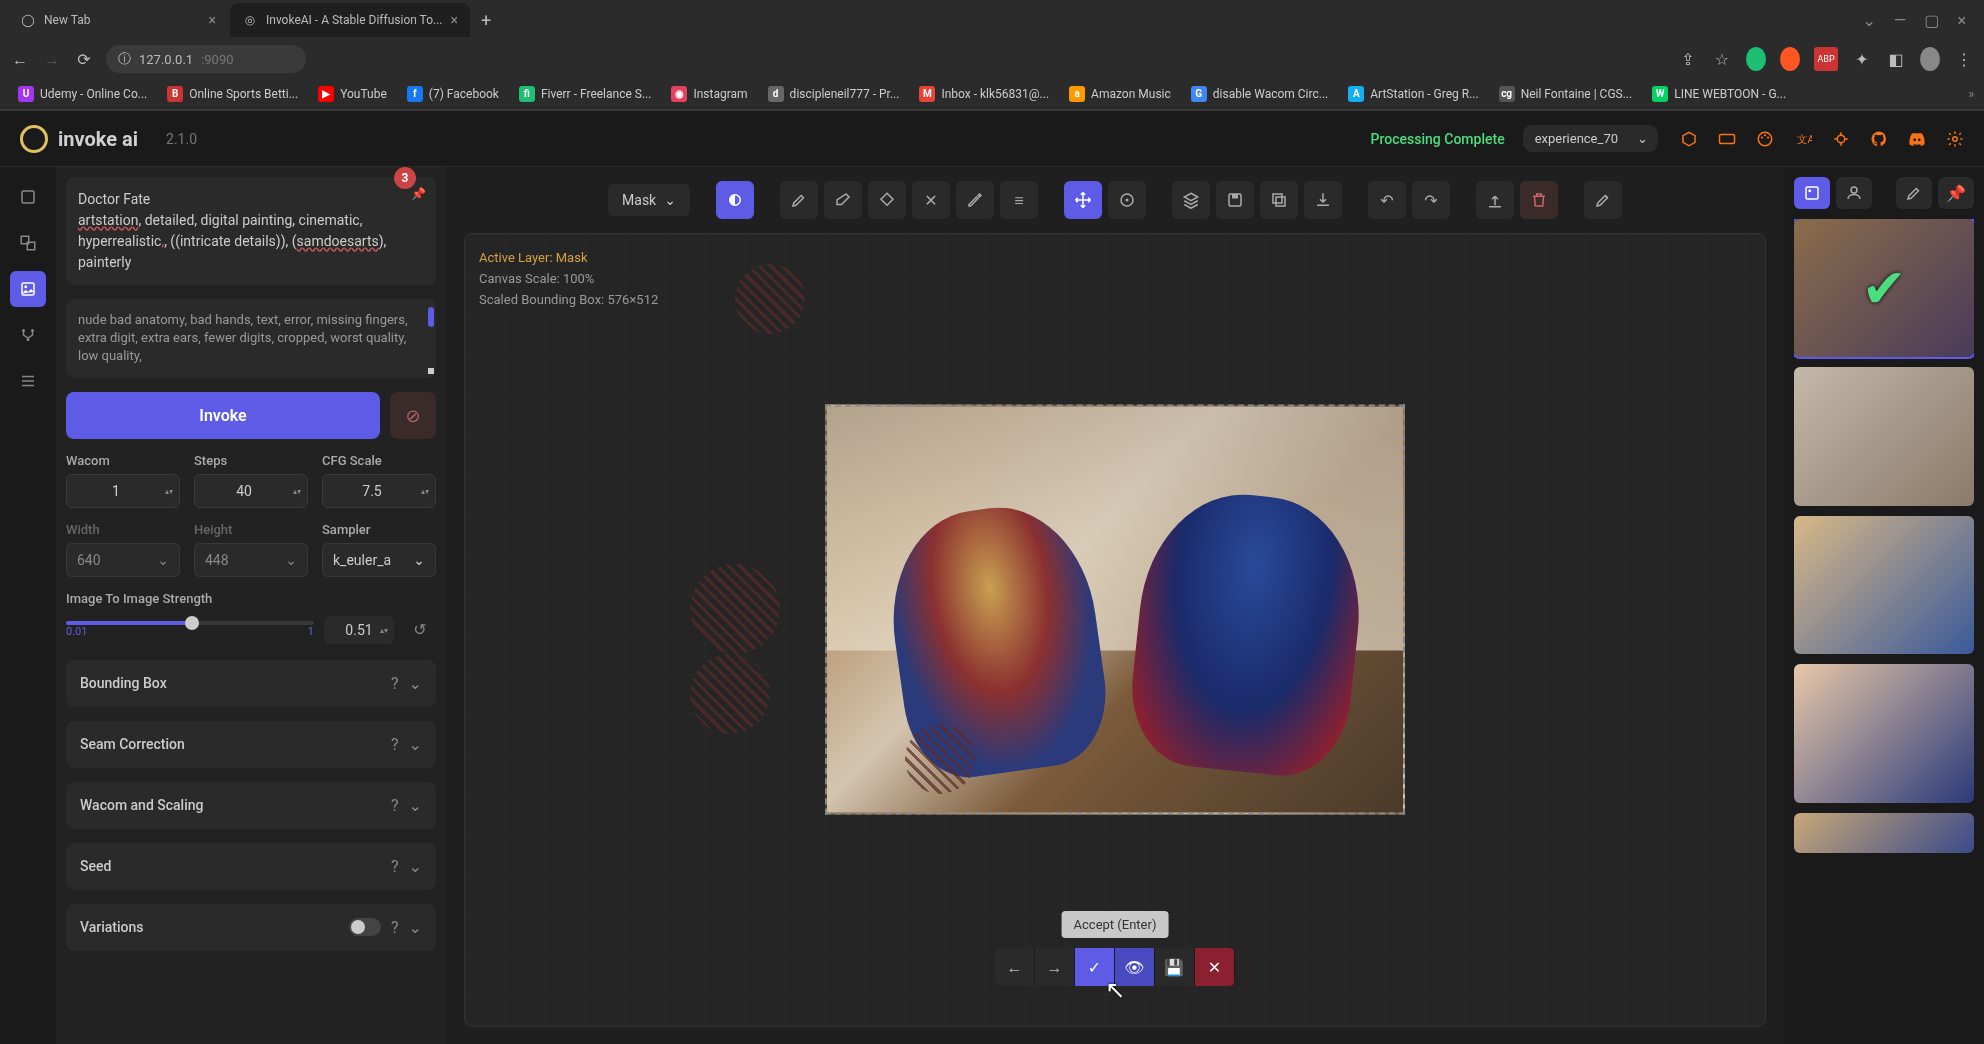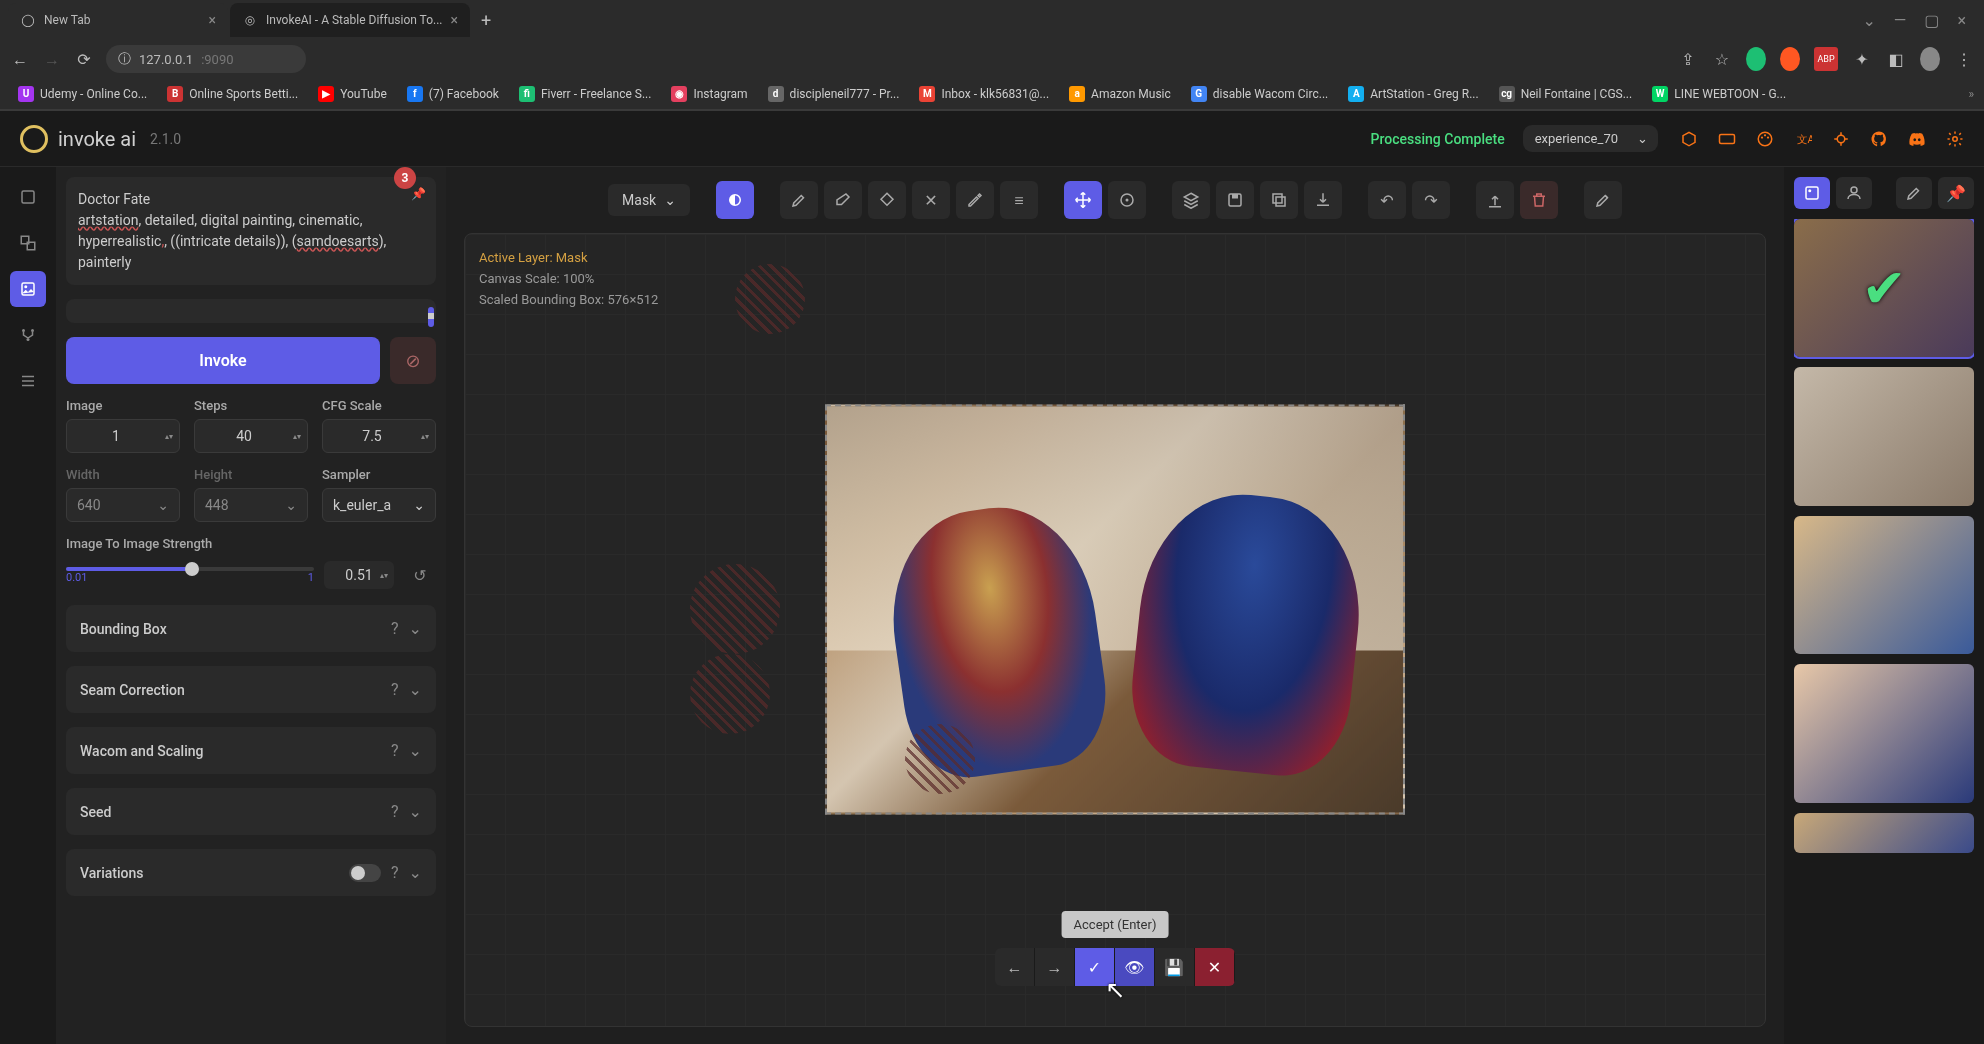--- a/index.html
+++ b/index.html
@@ -17,22 +17,22 @@
 .url-bar{flex:0 0 auto;display:flex;align-items:center;background:#3a3a3a;border-radius:16px;padding:4px 12px;height:28px;font-size:13px;color:#bbb;gap:8px;min-width:200px}
 .nav-right{margin-left:auto;display:flex;gap:14px;align-items:center}
 .nav-icon{width:20px;height:24px;border-radius:50%;display:flex;align-items:center;justify-content:center;font-size:11px;color:white}
 .bookmarks-bar{display:flex;align-items:center;height:32px;padding:0 10px;gap:4px;background:#2b2b2b;border-bottom:1px solid #3a3a3a;font-size:12px}
 .bookmark{display:flex;align-items:center;gap:6px;padding:4px 8px;color:#ccc;cursor:pointer;white-space:nowrap}
 .bm-icon{width:16px;height:16px;border-radius:3px;display:flex;align-items:center;justify-content:center;font-size:10px;color:white;font-weight:bold}
 .app{display:flex;flex-direction:column;height:calc(1044px - 110px);background:#1a1a1a}
 .app-header{display:flex;align-items:center;height:56px;padding:0 20px;background:#1a1a1a;border-bottom:1px solid #2a2a2a}
 .app-logo{display:flex;align-items:center;gap:10px}
 .logo-circle{width:28px;height:28px;border:3px solid #e0c060;border-radius:50%}
-.app-title{font-size:20px;color:#d0d0d0;font-weight:400}
-.app-version{font-size:14px;color:#777;margin-left:4px}
+.app-title{font-size:20px;color:#d0d0d0;font-weight:700}
+.app-version{font-size:14px;color:#777;margin-left:18px}
 .header-right{margin-left:auto;display:flex;align-items:center;gap:18px}
 .status-complete{color:#4ade80;font-size:14px;font-weight:500}
 .model-select{background:#2a2a2a;color:#ccc;padding:6px 40px 6px 12px;border-radius:9px;font-size:13px;position:relative}
 .header-icons{display:flex;gap:16px}
 .header-icon{width:22px;height:22px;color:#f97316;cursor:pointer;display:flex;align-items:center;justify-content:flex-end}
 .app-body{display:flex;flex:1;overflow:hidden}
 .left-rail{width:56px;background:#1a1a1a;display:flex;flex-direction:column;align-items:center;padding-top:12px;gap:10px}
 .rail-btn{width:36px;height:36px;border-radius:6px;display:flex;align-items:center;justify-content:center;color:#888;cursor:pointer}
 .rail-btn.active{background:#5e5ce6;color:white}
 .settings-panel{width:390px;background:#222;display:flex;flex-direction:column;padding:10px;gap:14px;overflow-y:auto}
@@ -306,32 +306,33 @@
       <div class="prompt-box">
         <span class="pin-icon">📌</span>
         <div class="prompt-text">
           <span>Doctor Fate</span><br>
           <span class="underline">artstation</span><span>, detailed, digital painting, cinematic, hyperrealistic</span><span style="color:#cc5555">,</span><span>, ((intricate details)), (</span><span class="underline">samdoesarts</span><span>), painterly</span>
         </div>
         <div style="position:absolute;bottom:-10px;right:20px" class="count-badge">3</div>
       </div>
 
       <div class="neg-prompt-box">
+        <div class="neg-prompt">nude bad anatomy, bad hands, text, error, missing fingers, extra digit, extra ears, fewer digits, cropped, worst quality, low quality,</div>
         <div class="scroll-handle"></div>
         <div style="position:absolute;right:2px;bottom:4px;width:6px;height:6px;background:#ccc"></div>
       </div>
 
       <div class="invoke-row">
         <button class="invoke-btn">Invoke</button>
         <button class="cancel-btn">⊘</button>
       </div>
 
       <div class="params-row">
         <div class="param-group">
-          <span class="param-label">Image</span>
+          <span class="param-label">Wacom</span>
           <div class="param-input"><span>1</span><span class="spinner">▴▾</span></div>
         </div>
         <div class="param-group">
           <span class="param-label">Steps</span>
           <div class="param-input"><span>40</span><span class="spinner">▴▾</span></div>
         </div>
         <div class="param-group">
           <span class="param-label">CFG Scale</span>
           <div class="param-input"><span>7.5</span><span class="spinner">▴▾</span></div>
         </div>

